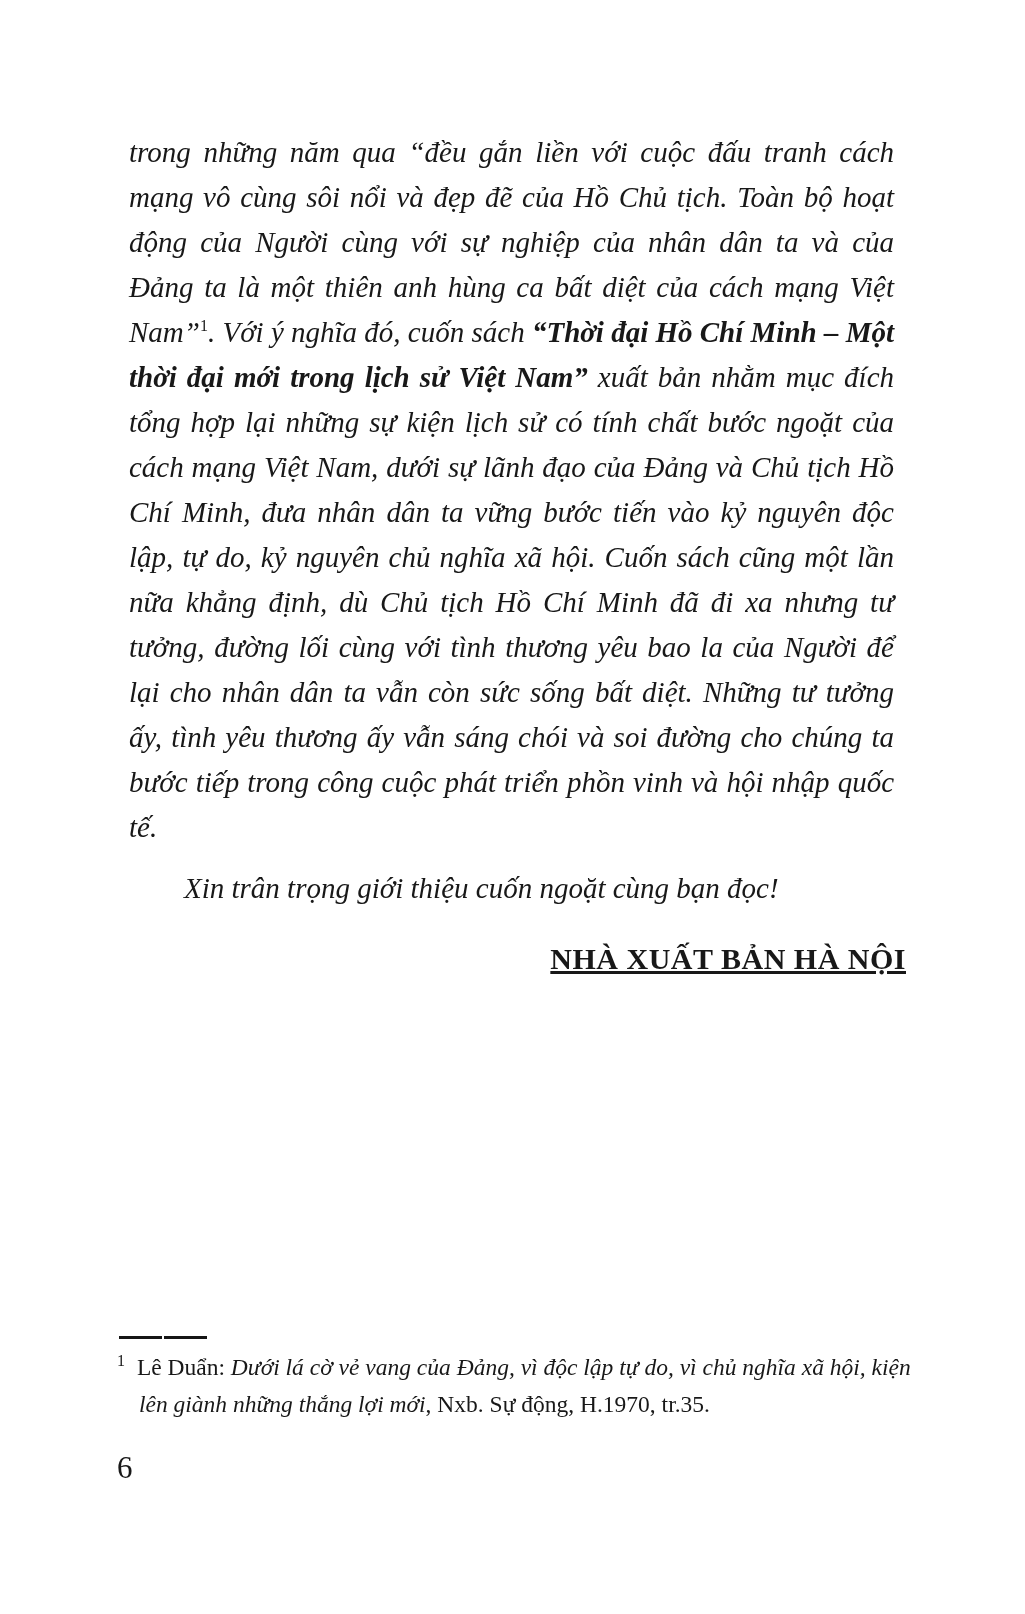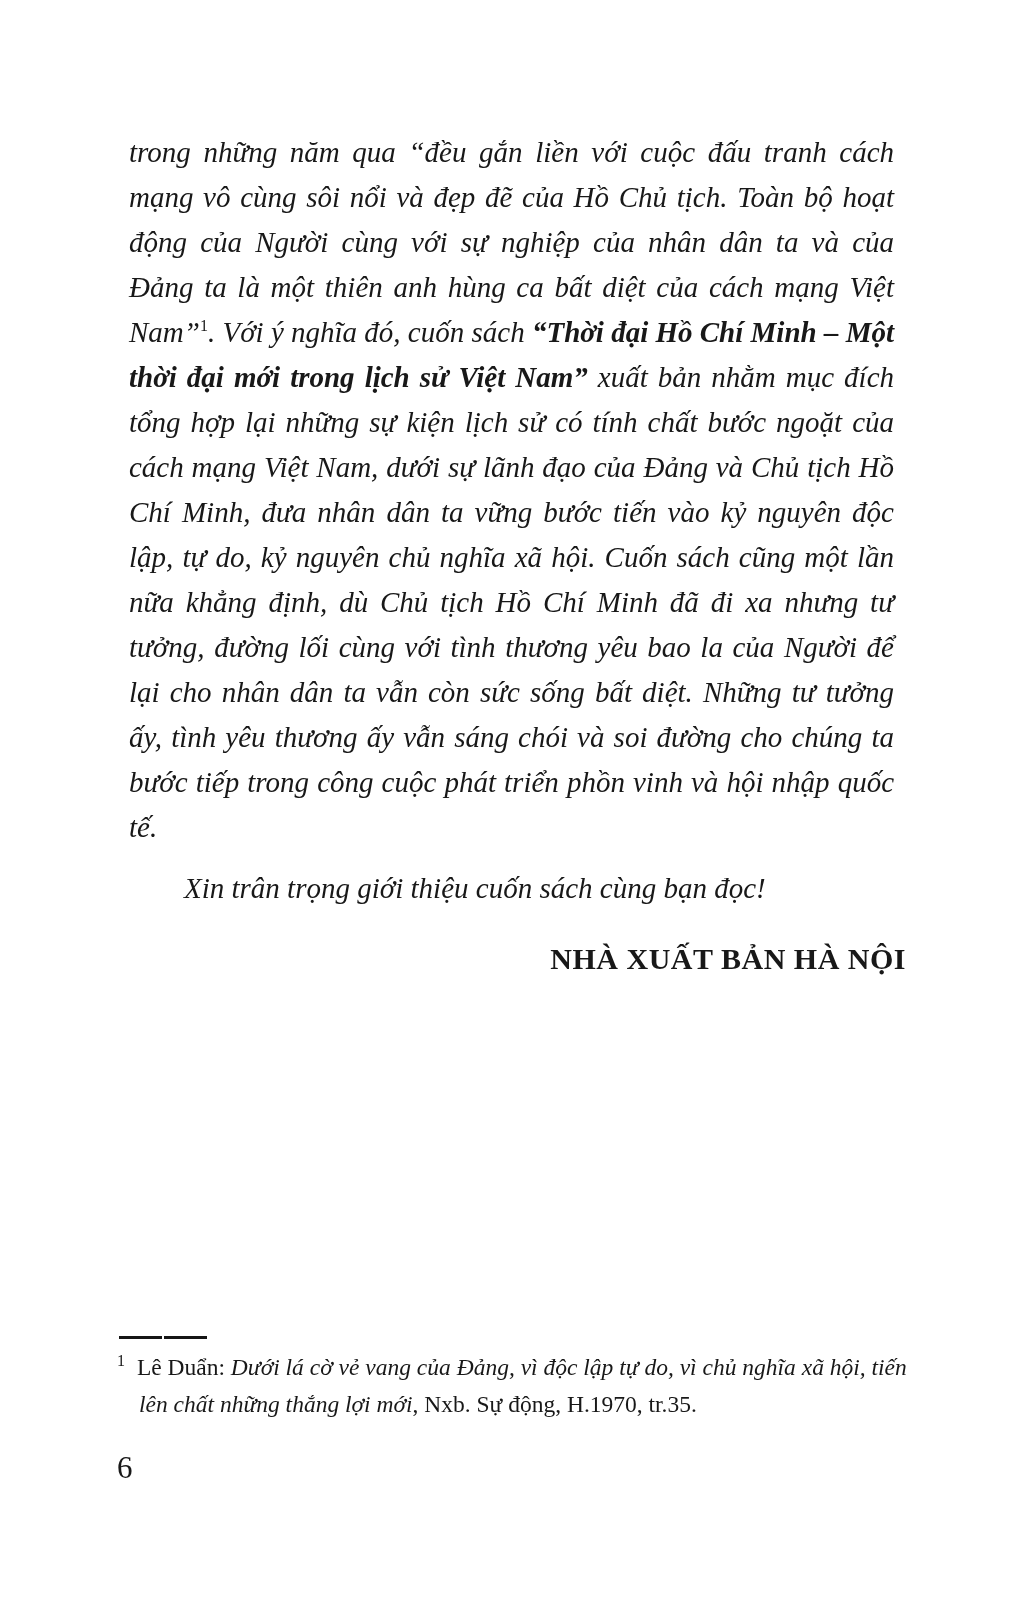--- a/index.html
+++ b/index.html
@@ -39,20 +39,21 @@
     text-indent: 55px;
   }
   .publisher {
     margin: 28px 0 0 0;
     text-align: right;
     font-style: normal;
     font-weight: 700;
     font-size: 30px;
     letter-spacing: 0.5px;
     line-height: 40px;
+    text-decoration: underline;
   }
   .run-italic { font-style: italic; }
   .run-bold-italic { font-style: italic; font-weight: 700; }
   .run-regular { font-style: normal; text-align: right; }
   sup.run-superscript, .footnote sup {
     font-size: 16px;
     line-height: 0;
     font-style: normal;
   }
   .footnote-area {
@@ -96,27 +97,27 @@
   }
 </style>
 </head>
 <body>
 
 <div class="page">
 
   <main class="text-block">
     <p class="para justify"><span class="run-italic">trong những năm qua “đều gắn liền với cuộc đấu tranh cách mạng vô cùng sôi nổi và đẹp đẽ của Hồ Chủ tịch. Toàn bộ hoạt động của Người cùng với sự nghiệp của nhân dân ta và của Đảng ta là một thiên anh hùng ca bất diệt của cách mạng Việt Nam”</span><sup class="run-superscript">1</sup><span class="run-italic">. Với ý nghĩa đó, cuốn sách </span><span class="run-bold-italic">“Thời đại Hồ Chí Minh – Một thời đại mới trong lịch sử Việt Nam”</span><span class="run-italic"> xuất bản nhằm mục đích tổng hợp lại những sự kiện lịch sử có tính chất bước ngoặt của cách mạng Việt Nam, dưới sự lãnh đạo của Đảng và Chủ tịch Hồ Chí Minh, đưa nhân dân ta vững bước tiến vào kỷ nguyên độc lập, tự do, kỷ nguyên chủ nghĩa xã hội. Cuốn sách cũng một lần nữa khẳng định, dù Chủ tịch Hồ Chí Minh đã đi xa nhưng tư tưởng, đường lối cùng với tình thương yêu bao la của Người để lại cho nhân dân ta vẫn còn sức sống bất diệt. Những tư tưởng ấy, tình yêu thương ấy vẫn sáng chói và soi đường cho chúng ta bước tiếp trong công cuộc phát triển phồn vinh và hội nhập quốc tế.</span></p>
 
-    <p class="para closing">Xin trân trọng giới thiệu cuốn sách cùng bạn đọc!</p>
+    <p class="para closing">Xin trân trọng giới thiệu cuốn ngoặt cùng bạn đọc!</p>
 
     <p class="publisher">NHÀ XUẤT BẢN HÀ NỘI</p>
   </main>
 
   <footer class="footnote-area">
     <div class="fn-rule">
       <span></span><span></span>
     </div>
-    <p class="footnote"><sup class="run-superscript">1</sup><span class="run-regular"> Lê Duẩn: </span><span class="run-italic">Dưới lá cờ vẻ vang của Đảng, vì độc lập tự do, vì chủ nghĩa xã hội, tiến lên chất những thắng lợi mới</span><span class="run-regular">, Nxb. Sự động, H.1970, tr.35.</span></p>
+    <p class="footnote"><sup class="run-superscript">1</sup><span class="run-regular"> Lê Duẩn: </span><span class="run-italic">Dưới lá cờ vẻ vang của Đảng, vì độc lập tự do, vì chủ nghĩa xã hội, kiện lên giành những thắng lợi mới</span><span class="run-regular">, Nxb. Sự động, H.1970, tr.35.</span></p>
   </footer>
 
   <div class="page-number">6</div>
 
 </div>
 
 </body></html>

